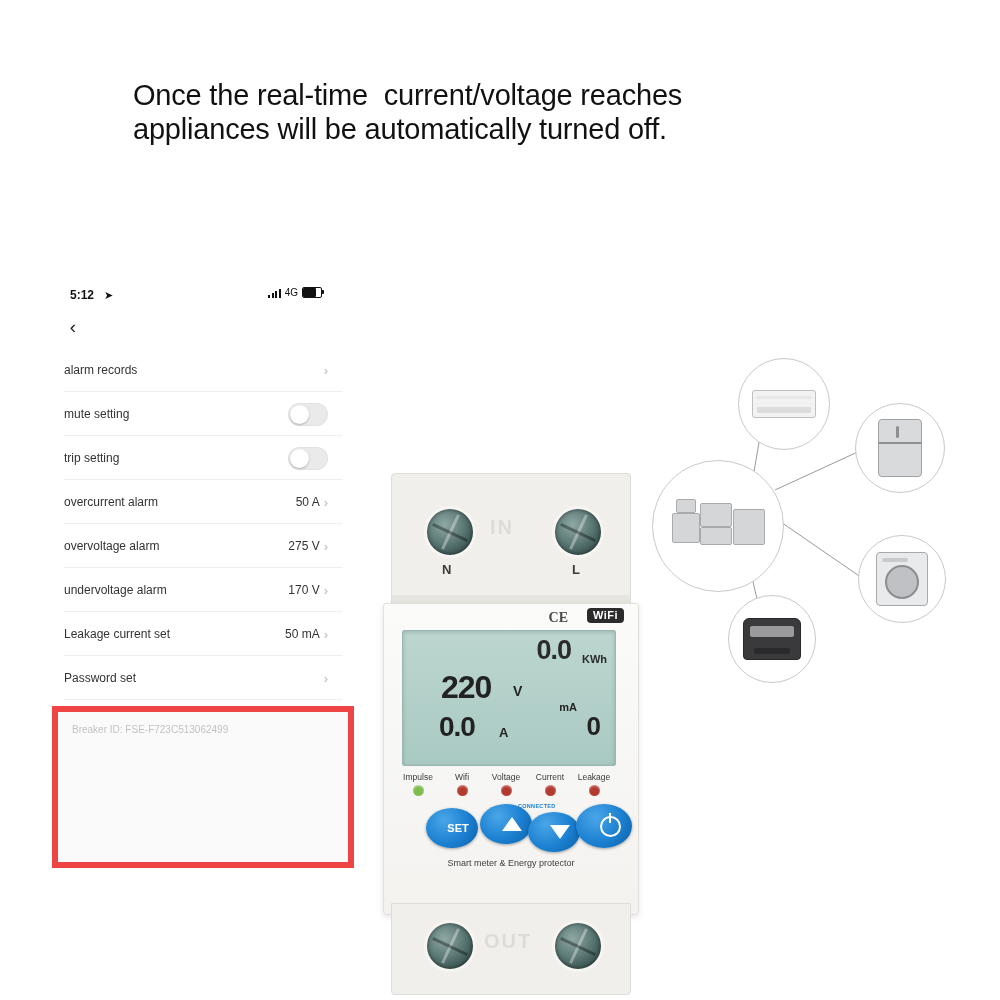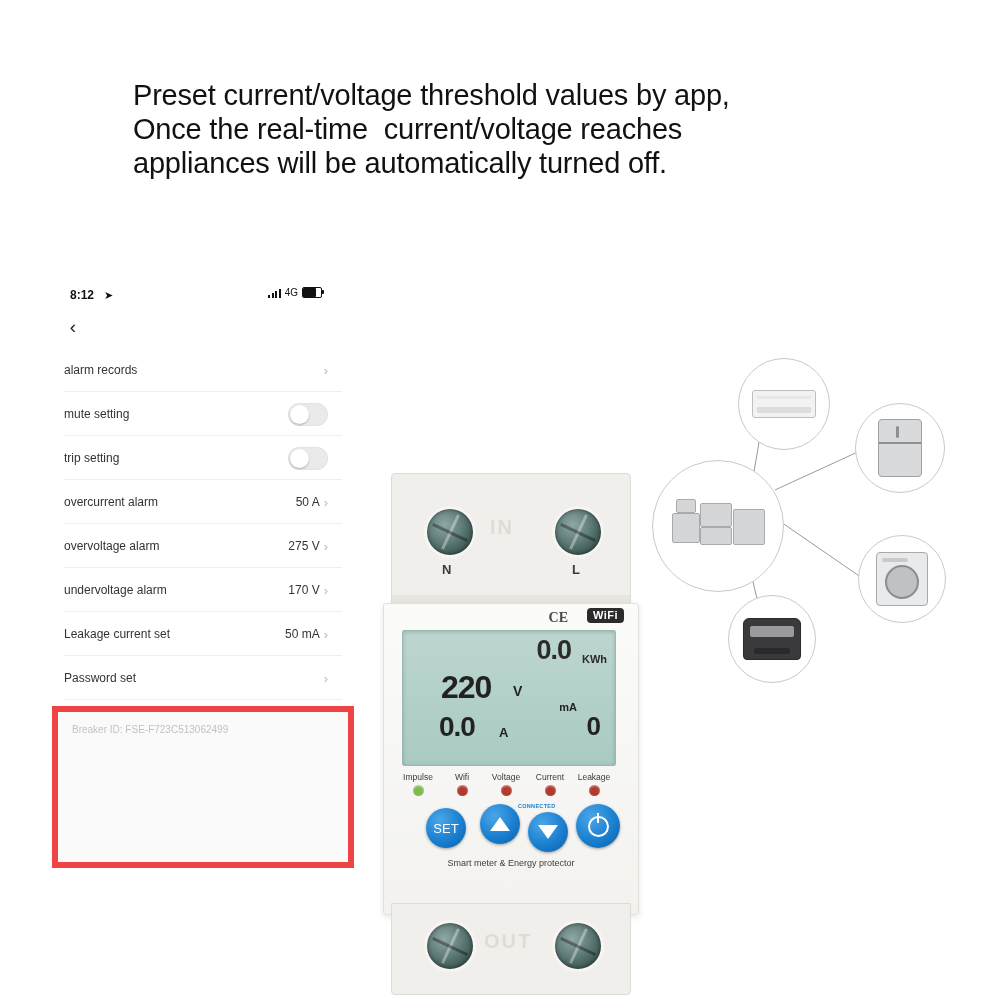--- a/index.html
+++ b/index.html
@@ -187,21 +187,21 @@
     box-shadow:inset 0 1px 2px rgba(255,255,255,.5);
   }
 
   .btn-row{
     position:absolute;left:14px;top:200px;width:230px;height:50px;
   }
   .rbtn{
     position:absolute;width:40px;height:40px;border-radius:50%;
     background:radial-gradient(circle at 35% 30%, #4aa6e8 0%, #1b7fd0 55%, #0a5fa4 100%);
     color:#fff;display:flex;align-items:center;justify-content:center;
-    font-size:13px;font-weight:normal;box-shadow:0 1px 3px rgba(0,0,0,.35);
+    font-size:11px;font-weight:bold;box-shadow:0 1px 3px rgba(0,0,0,.35);padding-left:12px;
   }
   .tri-up{width:0;height:0;border-left:10px solid transparent;border-right:10px solid transparent;border-bottom:14px solid #fff;}
   .tri-dn{width:0;height:0;border-left:10px solid transparent;border-right:10px solid transparent;border-top:14px solid #fff;}
   .pwr{
     width:17px;height:17px;border:2.5px solid #fff;border-radius:50%;position:relative;
   }
   .pwr:after{
     content:"";position:absolute;left:50%;top:-5px;margin-left:-1.25px;width:2.5px;height:10px;background:#fff;
   }
   .connected-lbl{
@@ -247,29 +247,28 @@
   .s1{left:0;top:14px;width:26px;height:28px;}
   .s2{left:28px;top:4px;width:30px;height:22px;background:#bfc0c2;}
   .s3{left:28px;top:28px;width:30px;height:16px;background:#e3e4e6;}
   .s4{left:61px;top:10px;width:30px;height:34px;background:#cfd0d2;}
   .s5{left:4px;top:0;width:18px;height:12px;background:#8f9092;}
 </style>
 </head>
 <body>
 
 <div id="headline">
-  <div>Preset current/voltage threshold values by app,</div>
   <div>Once the real-time  current/voltage reaches</div>
   <div>appliances will be automatically turned off.</div>
 </div>
 
 <div id="phone">
 
   <div class="status-bar">
-    <span class="status-time">8:12</span>
+    <span class="status-time">5:12</span>
     <span class="status-loc">➤</span>
     <span class="status-right">
       <span class="sig-bars">
           <i></i>
           <i></i>
           <i></i>
           <i></i>
         </span>
       <span class="net-label">4G</span>
       <span class="battery">

